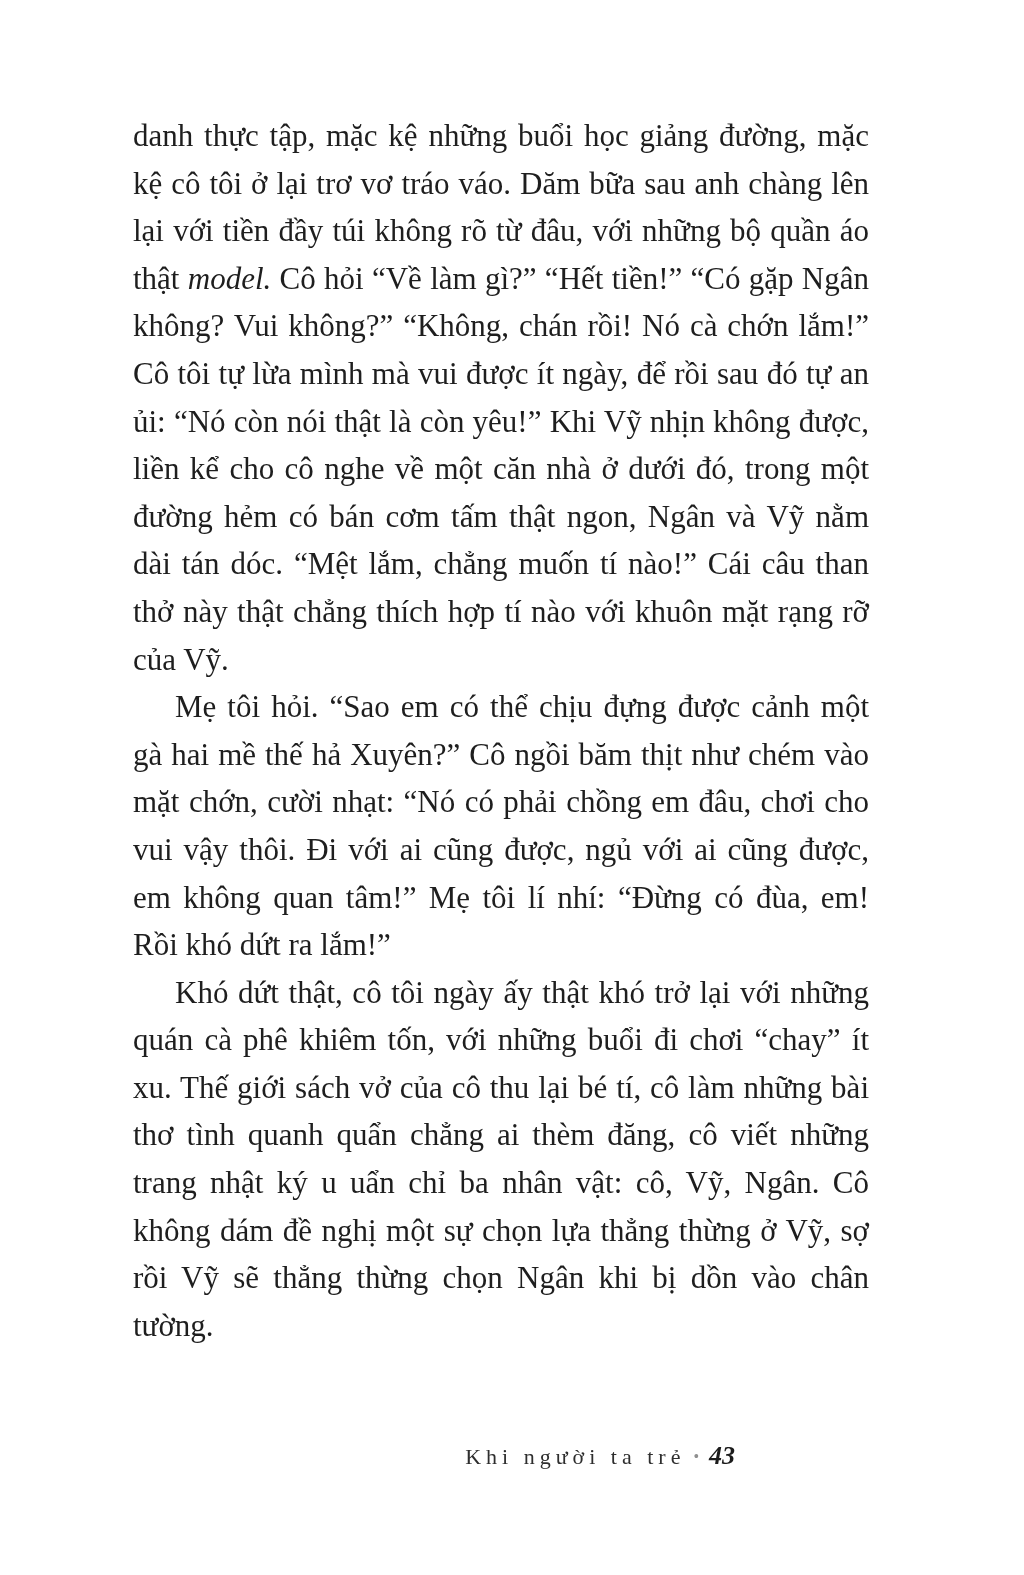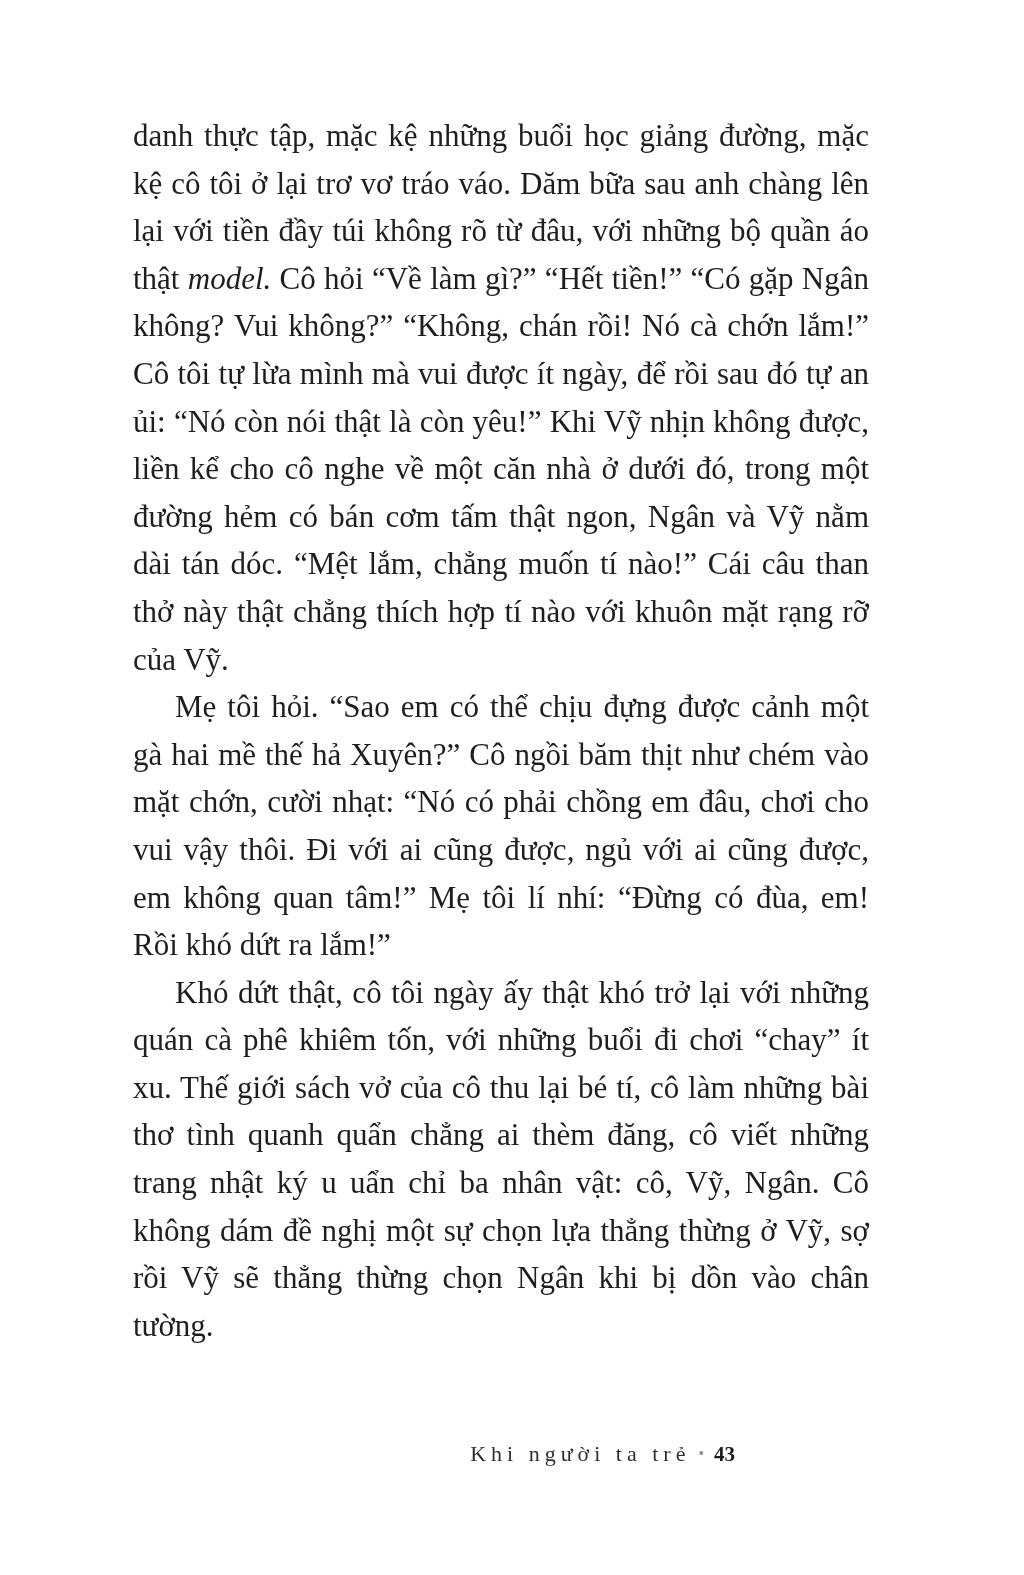--- a/index.html
+++ b/index.html
@@ -52,23 +52,24 @@
     color: #2e2e2e;
   }
   .separator-dot {
     font-size: 16px;
     color: #8f8f8f;
     margin: 0 10px 0 8px;
     position: relative;
     top: -2px;
   }
   .page-number {
-    font-size: 21px;
+    font-size: 26px;
     font-weight: bold;
     color: #1c1c1c;
+    font-style: italic;
   }
 </style>
 </head>
 <body>
 
 <div class="page">
 
   <div class="text-block">
     <p><span>danh thực tập, mặc kệ những buổi học giảng đường, mặc kệ cô tôi ở lại trơ vơ tráo váo. Dăm bữa sau anh chàng lên lại với tiền đầy túi không rõ từ đâu, với những bộ quần áo thật </span><span class="italic-word">model.</span><span> Cô hỏi “Về làm gì?” “Hết tiền!” “Có gặp Ngân không? Vui không?” “Không, chán rồi! Nó cà chớn lắm!” Cô tôi tự lừa mình mà vui được ít ngày, để rồi sau đó tự an ủi: “Nó còn nói thật là còn yêu!” Khi Vỹ nhịn không được, liền kể cho cô nghe về một căn nhà ở dưới đó, trong một đường hẻm có bán cơm tấm thật ngon, Ngân và Vỹ nằm dài tán dóc. “Mệt lắm, chẳng muốn tí nào!” Cái câu than thở này thật chẳng thích hợp tí nào với khuôn mặt rạng rỡ của Vỹ.</span></p>
     <p class="indented">Mẹ tôi hỏi. “Sao em có thể chịu đựng được cảnh một gà hai mề thế hả Xuyên?” Cô ngồi băm thịt như chém vào mặt chớn, cười nhạt: “Nó có phải chồng em đâu, chơi cho vui vậy thôi. Đi với ai cũng được, ngủ với ai cũng được, em không quan tâm!” Mẹ tôi lí nhí: “Đừng có đùa, em! Rồi khó dứt ra lắm!”</p>

